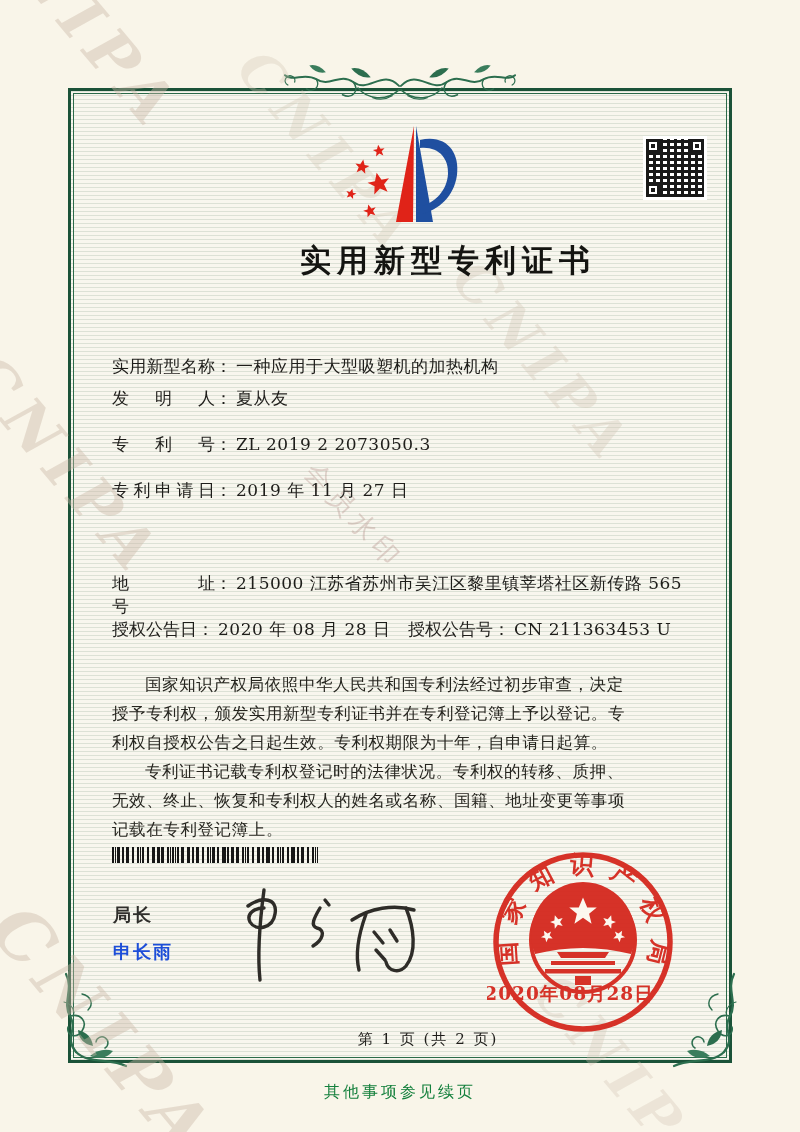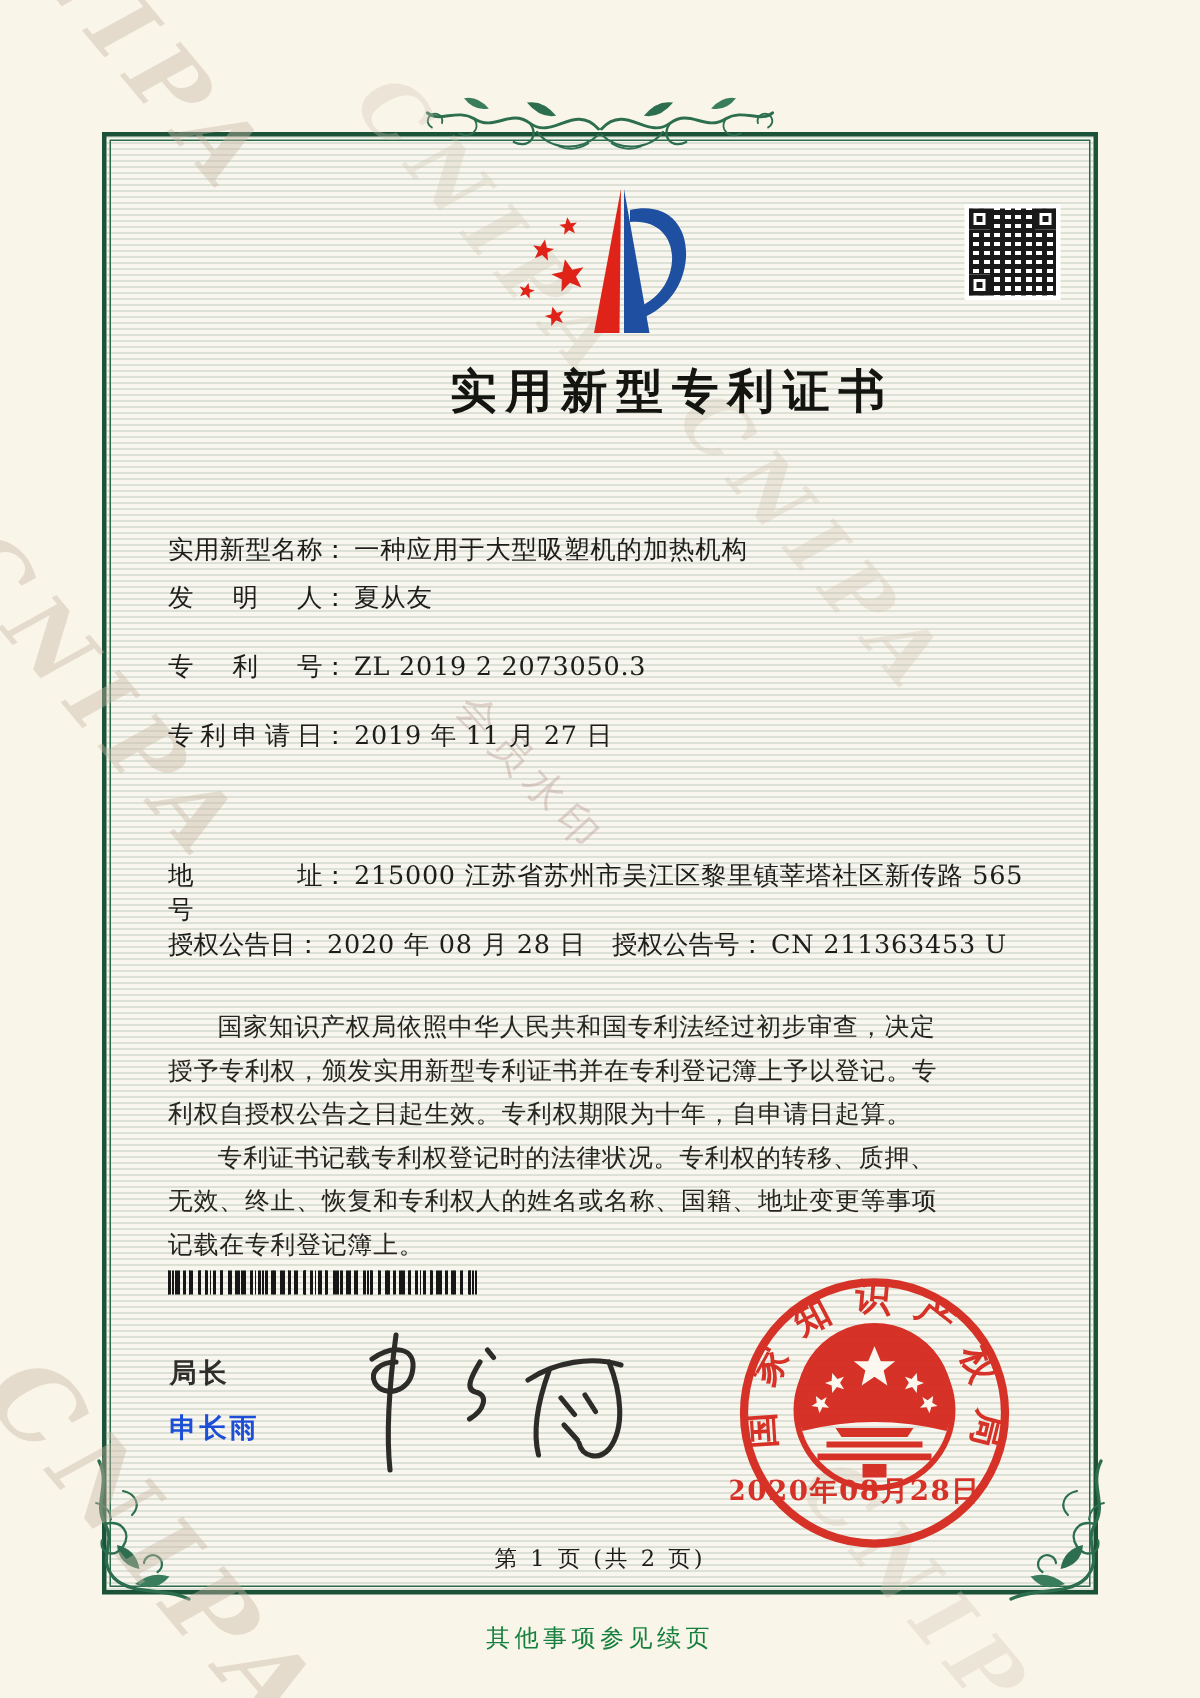--- a/index.html
+++ b/index.html
@@ -87,21 +87,21 @@
   
   .post{position:absolute;left:113px;top:903px;font-size:18px;font-weight:600;z-index:2;
         font-family:Liberation Sans, sans-serif;color:#2f2e2b;letter-spacing:2px;}
   .post-name{position:absolute;left:113px;top:940px;font-size:18px;font-weight:600;z-index:2;
         font-family:"Liberation Sans","DejaVu Sans",sans-serif;color:#1d4ed8;letter-spacing:2px;}
   .sig{position:absolute;left:228px;top:880px;width:210px;height:110px;z-index:3;}
   
   .seal{position:absolute;left:487px;top:848px;width:192px;height:192px;z-index:3;opacity:.95;}
   
   .page-info{position:absolute;left:68px;top:1030px;width:664px;text-align:center;
-             font-size:15px;letter-spacing:2px;z-index:2;}
+             font-size:15px;letter-spacing:2px;z-index:2;padding-left:28px;}
   .note{position:absolute;left:0;top:1082px;width:800px;text-align:center;
         font-size:16px;letter-spacing:3px;z-index:2;color:#15803d;}
 </style>
 </head>
 <body>
 
 <div class="page">
 
   <div class="wm wm1">CNIPA</div>
   <div class="wm wm2">CNIPA</div>

